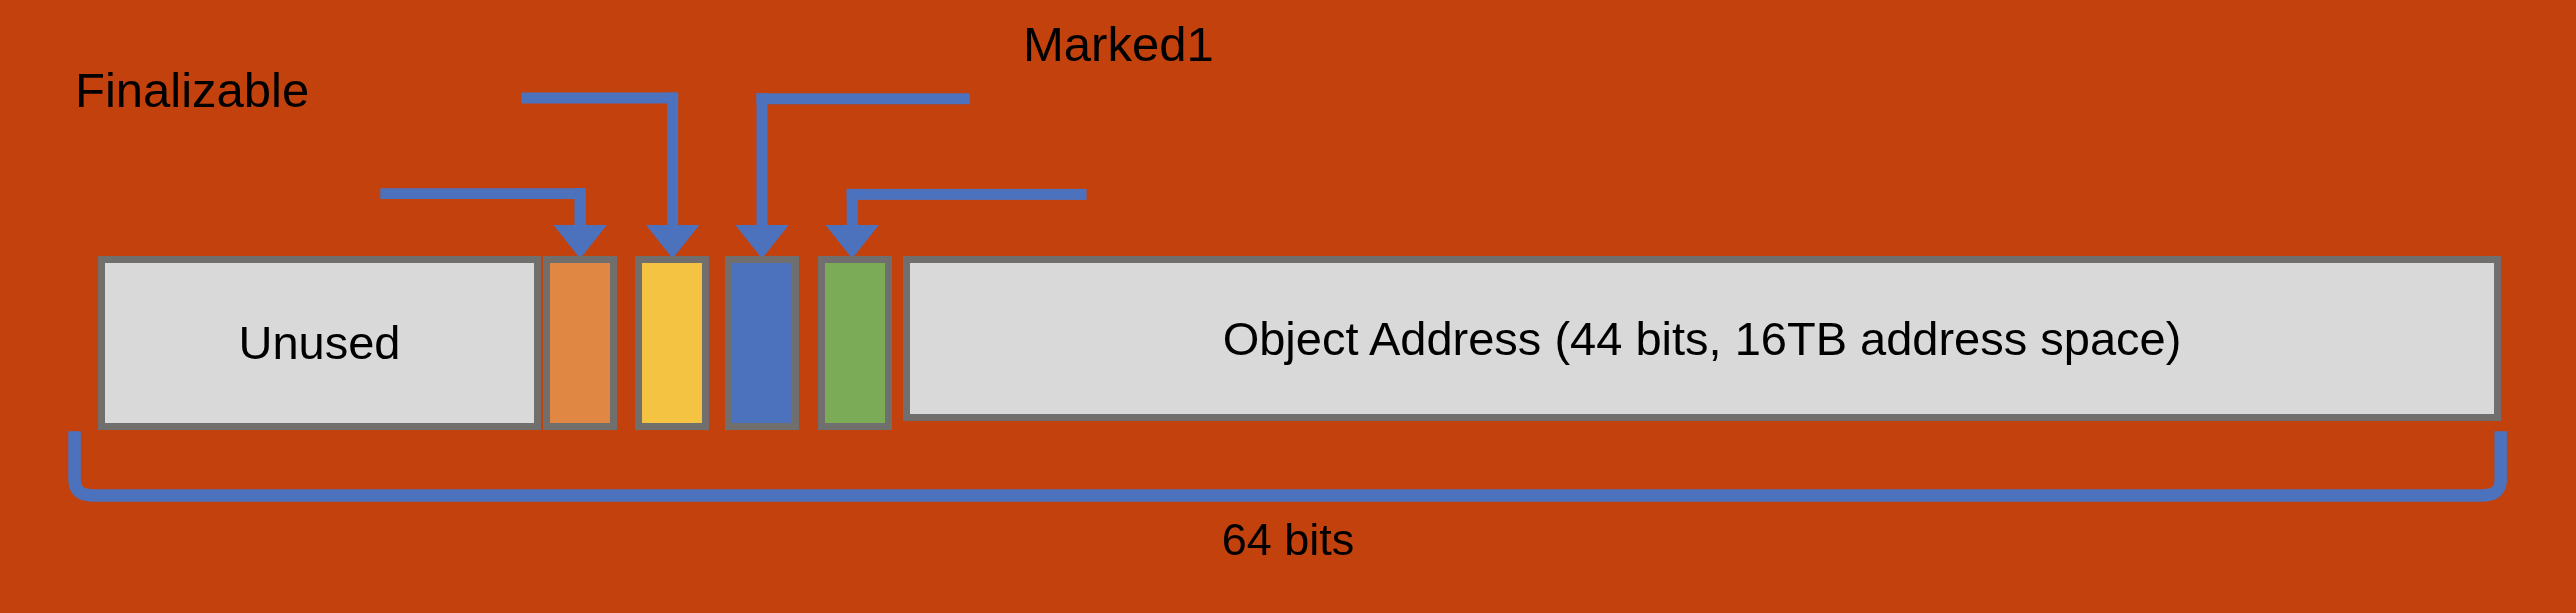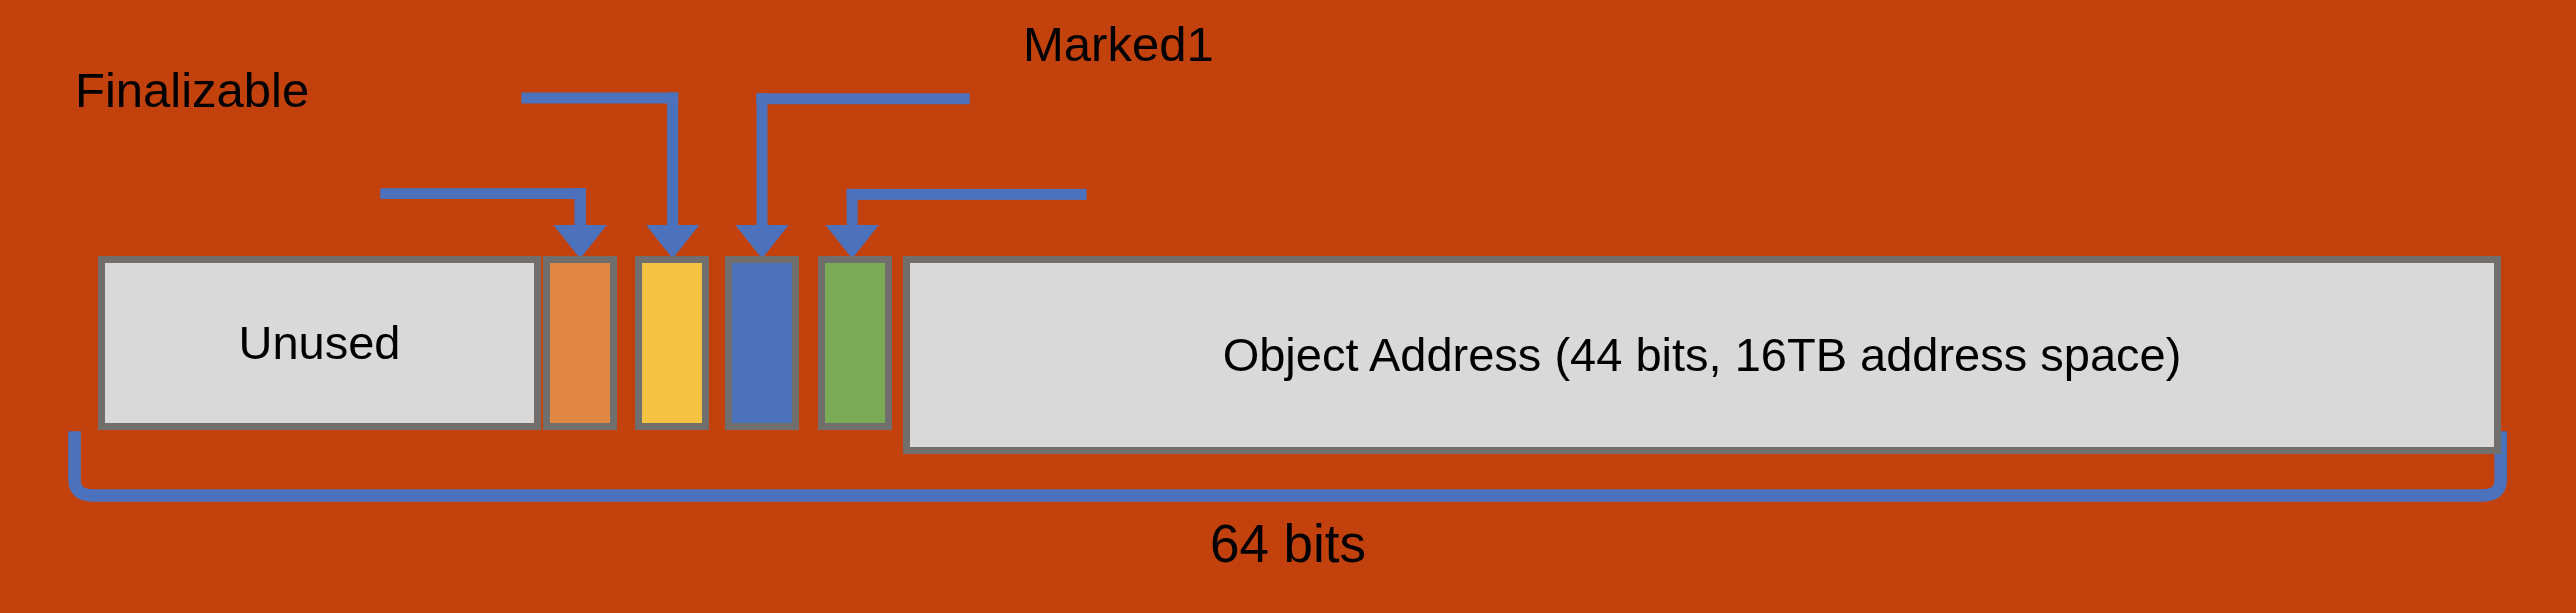--- a/index.html
+++ b/index.html
@@ -4,21 +4,21 @@
 <style>
   html,body{margin:0;padding:0;background:#ffffff;}
   body{width:2576px;height:613px;font-family:"Liberation Sans",sans-serif;overflow:hidden;}
   #stage{position:relative;width:2576px;height:613px;background:#c2410c;}
   svg.overlay{position:absolute;left:0;top:0;width:2576px;height:613px;pointer-events:none;}
   .lbl{position:absolute;color:#000;font-family:"Liberation Sans",sans-serif;white-space:nowrap;line-height:1;}
   .callout-label{font-size:49px;}
   .seg{position:absolute;box-sizing:border-box;border:7.8px solid #706F6E;}
   .seg-fill-gray{background:#D9D9D9;}
   .seg-text{position:absolute;left:0;right:0;top:50%;transform:translateY(-50%);text-align:center;font-size:47px;color:#000;line-height:1.22;font-family:"Liberation Sans",sans-serif;}
-  .brace-label{font-size:53px;}
+  .brace-label{font-size:45px;}
 </style>
 </head>
 <body>
 
 <div id="stage">
 
   <div class="lbl callout-label" style="left:75px; top:66px;">Finalizable</div>
 
 
   <div class="lbl callout-label" style="left:989px; top:20.4px;margin-left:34px;">Marked1</div>
@@ -67,20 +67,20 @@
   </div>
 
   <div class="seg" style="left:543px; top:256px; width:74px; height:174px; background:#E08843;"></div>
 
   <div class="seg" style="left:635px; top:256px; width:74px; height:174px; background:#F5C342;"></div>
 
   <div class="seg" style="left:725px; top:256px; width:74px; height:174px; background:#4C72BE;"></div>
 
   <div class="seg" style="left:818px; top:256px; width:74px; height:174px; background:#7CAB57;"></div>
 
-  <div class="seg seg-fill-gray" style="left:903px; top:256px; width:1598px; height:198px;">
+  <div class="seg seg-fill-gray" style="left:903px; top:256px; width:1598px; height:165px;">
     <div class="seg-text">Object Address (44 bits, 16TB address space)</div>
   </div>
 
   <div class="lbl brace-label" style="left:0; top:517px; width:2576px; text-align:center;">64 bits</div>
 
 </div>
 
 
 </body></html>

